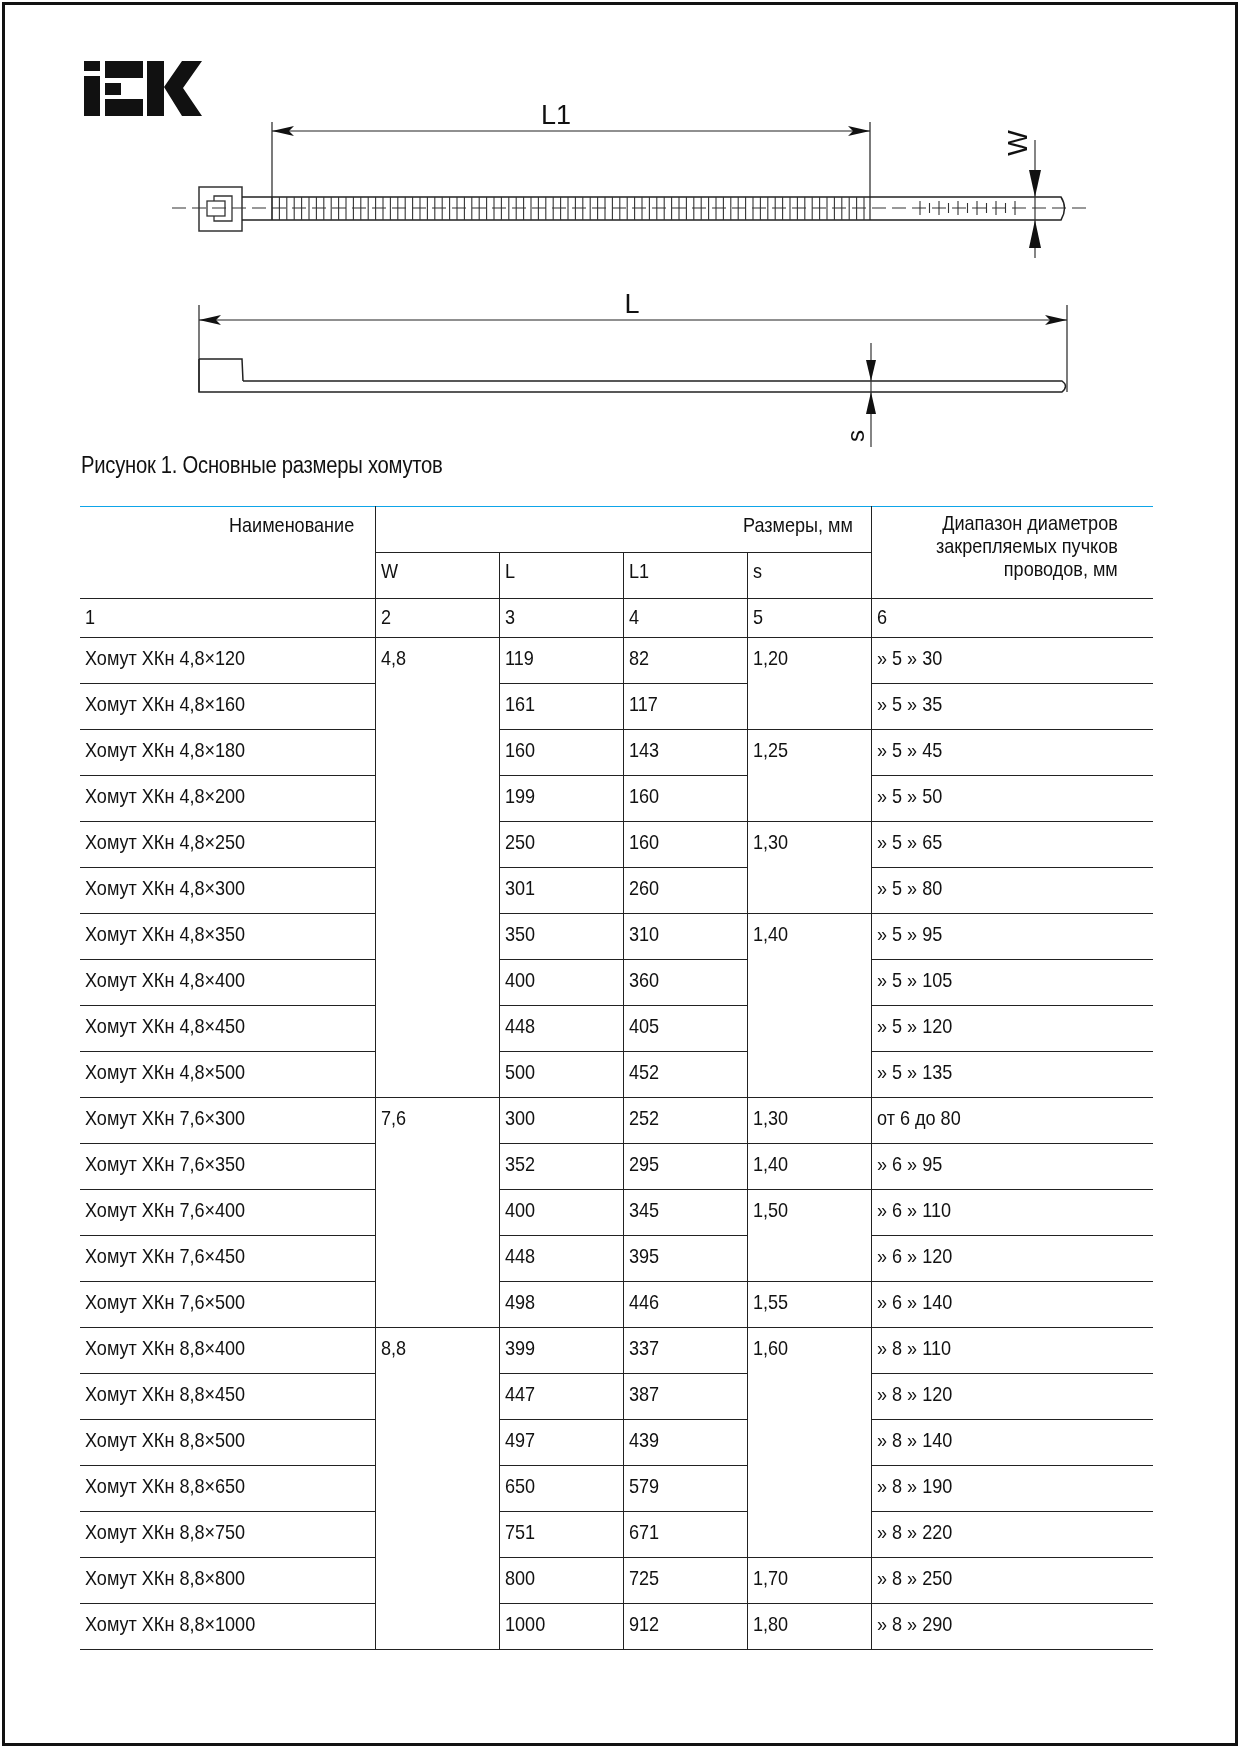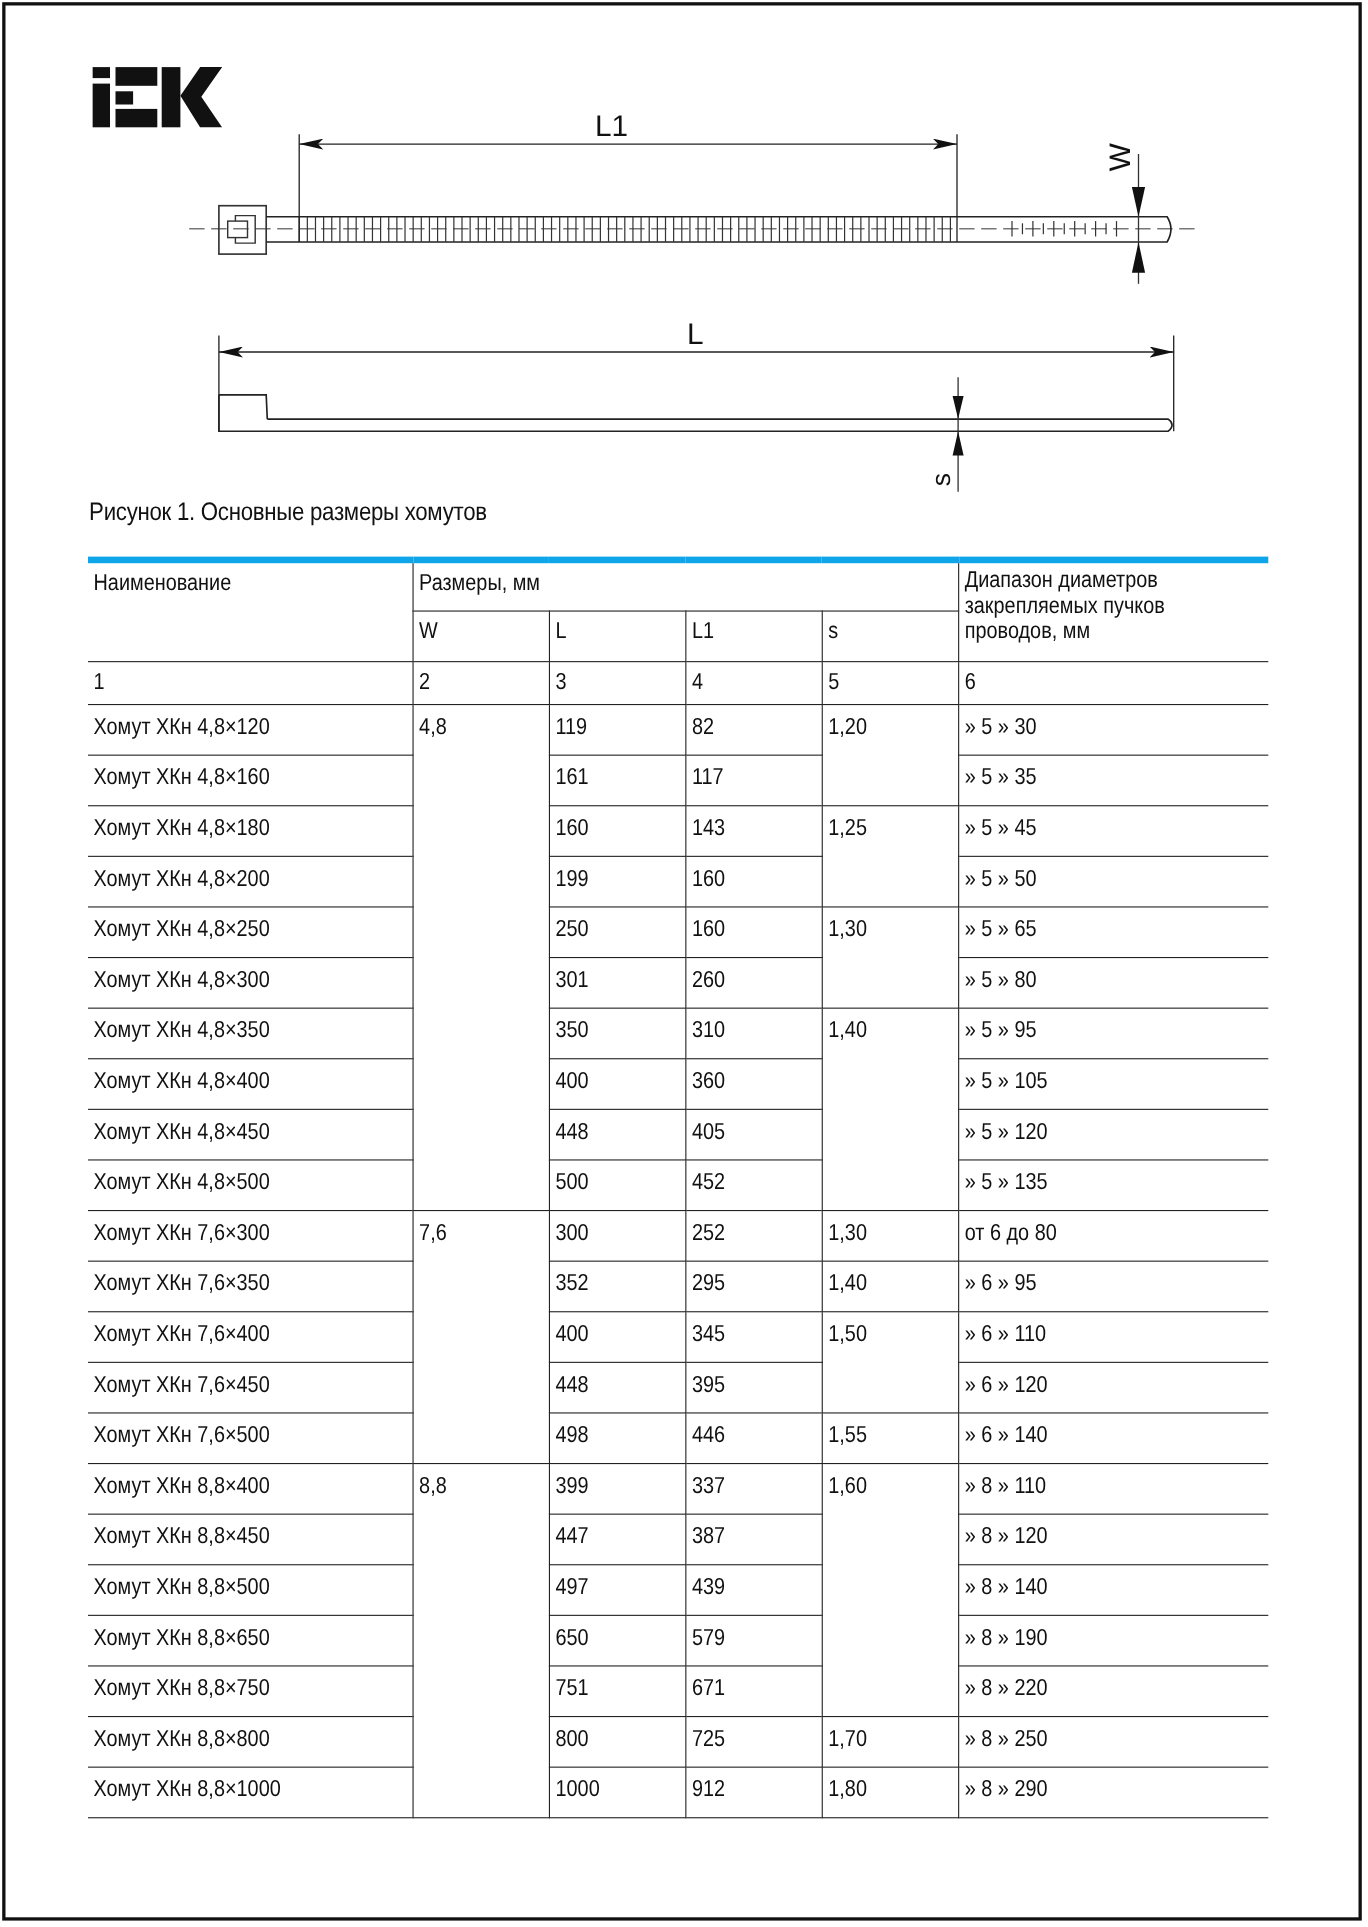--- a/index.html
+++ b/index.html
@@ -14,21 +14,21 @@
   table.spec { position: absolute; left: 80px; top: 506px; border-collapse: collapse;
                width: 1073px; table-layout: fixed; }
   table.spec td { border: 1px solid #222; padding: 0 0 0 5px; vertical-align: top;
                   font-size: 21px; line-height: 24px; height: 46px; box-sizing: border-box;
                   white-space: nowrap; }
   table.spec td .t { display: inline-block; transform: scaleX(0.86); transform-origin: left center;
                      padding-top: 8px; }
   table.spec td.hd .t { padding-top: 6px; }
   table.spec tr.num td { height: 39px; }
   table.spec tr.num td .t { padding-top: 6px; }
-  table.spec tr:first-child td { border-top: 6px solid #0ea5e9; }
+  table.spec tr:first-child td { border-top: 1px solid #0ea5e9; text-align: right; }
   table.spec td:first-child { border-left: none; }
   table.spec td:last-child { border-right: none; margin-left: 12px; }
   .wrap3 { white-space: normal !important; }
   .wrap3 .t { transform: scaleX(0.88); width: 280px; line-height: 23px; padding-top: 4px !important; }
 </style>
 </head>
 <body>
 
 <div class="frame"></div>
 

